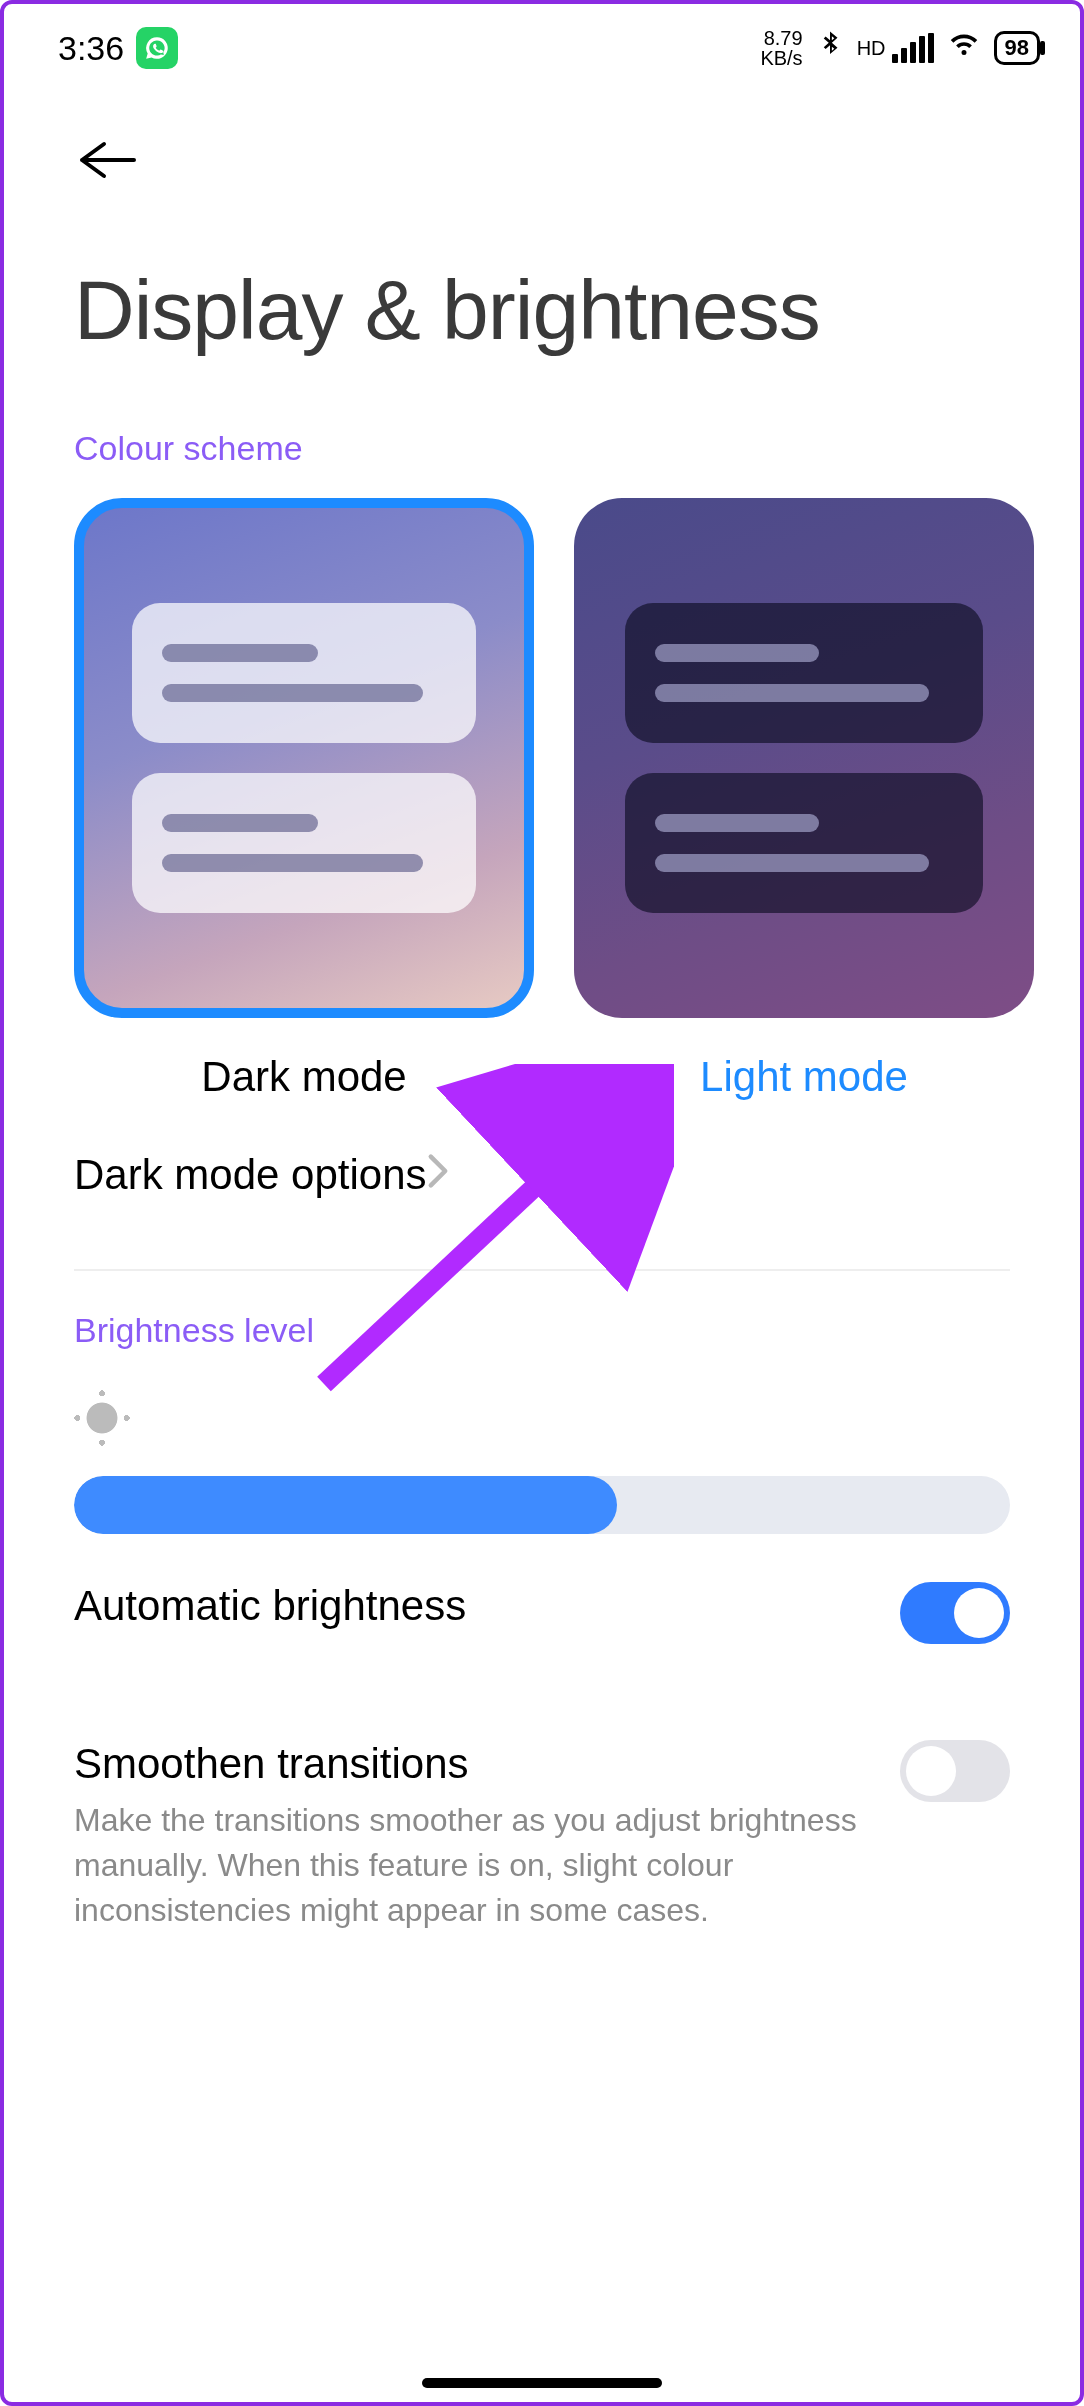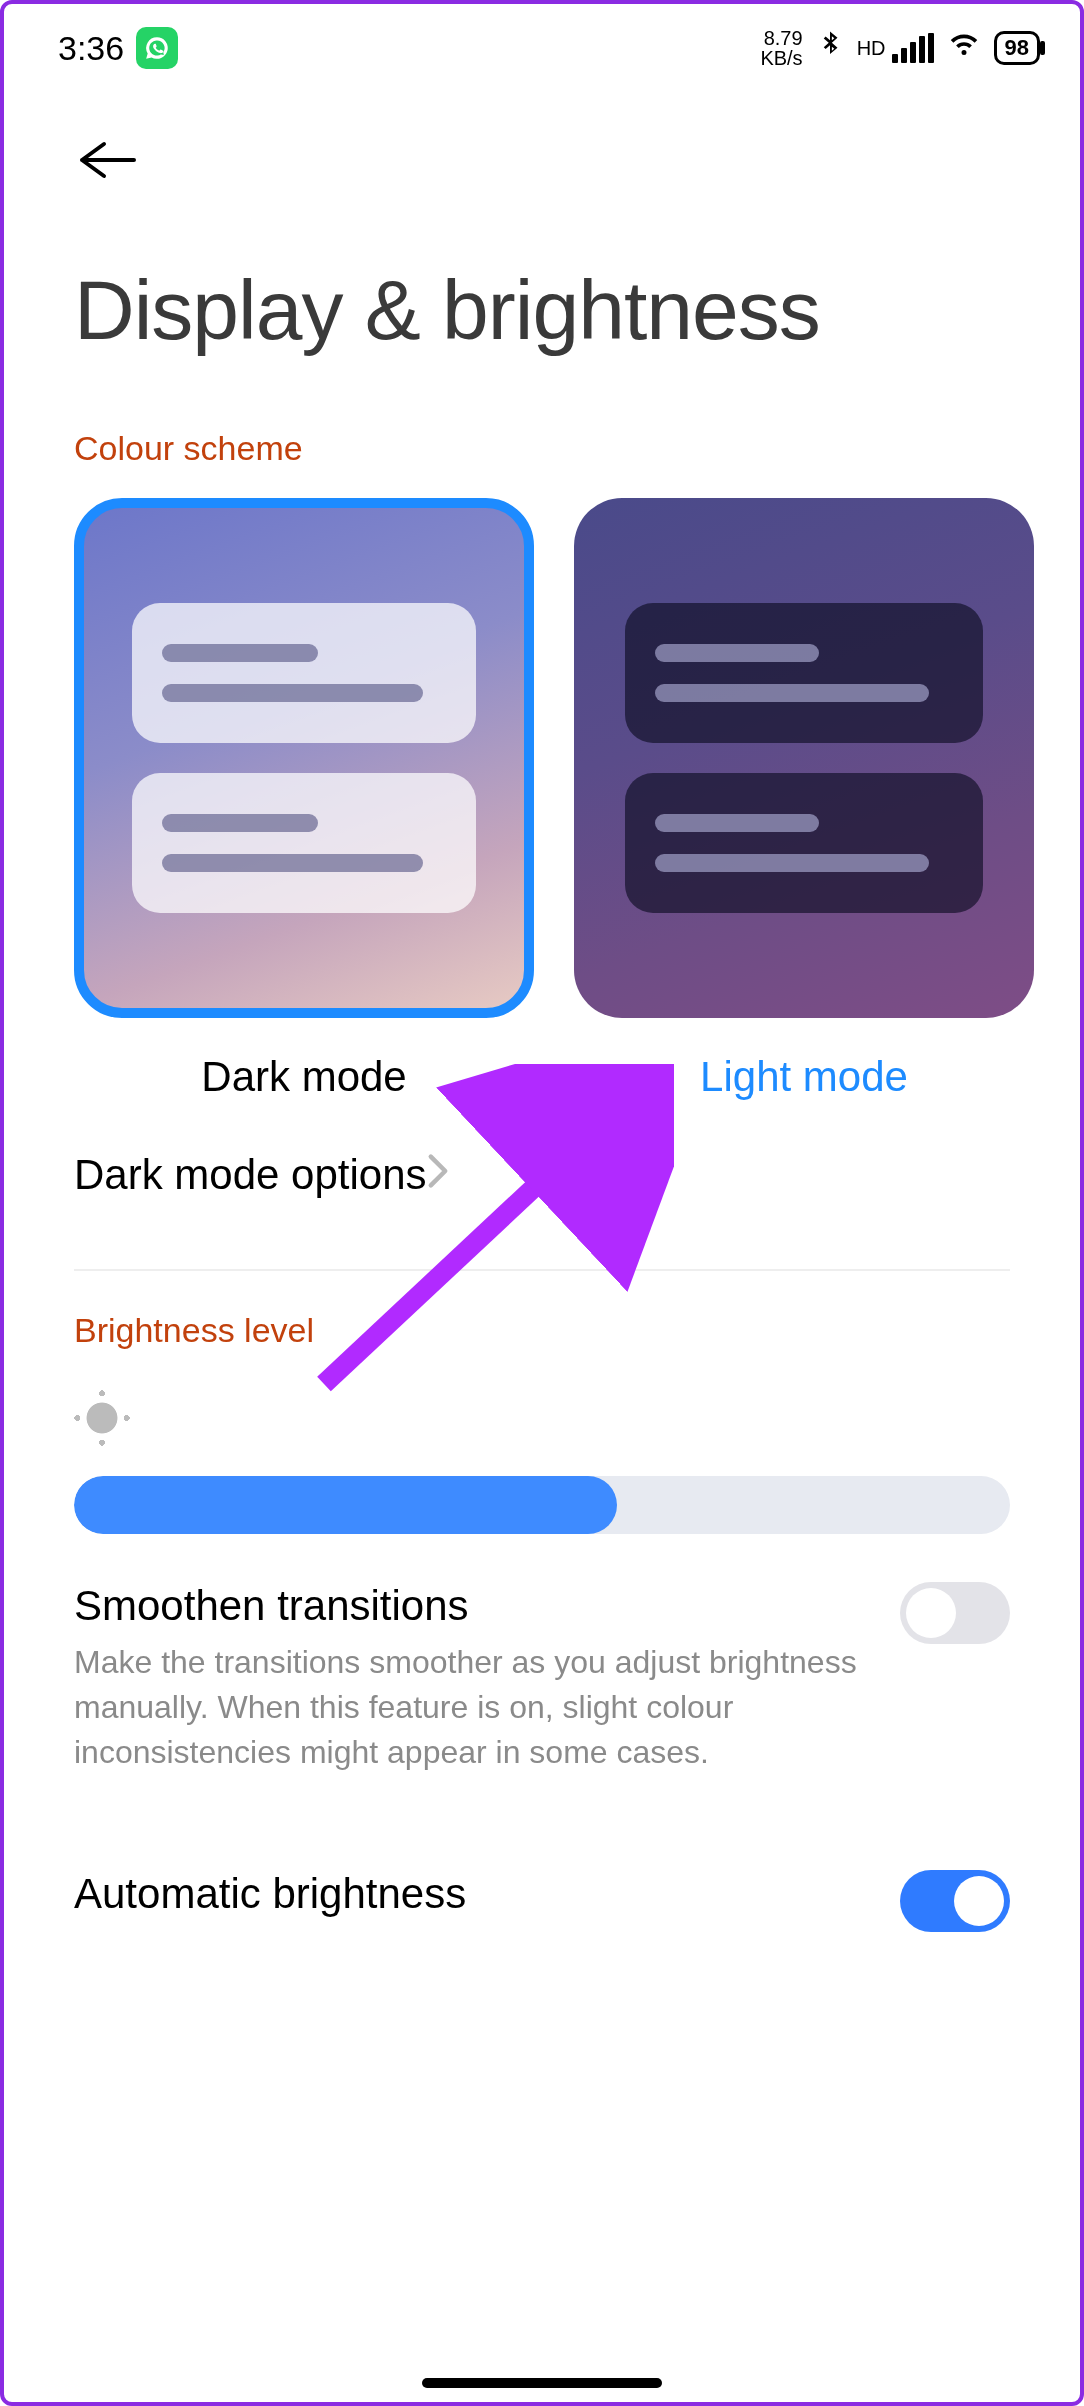--- a/index.html
+++ b/index.html
@@ -69,21 +69,21 @@
     font-weight: 400;
     color: #3a3a3a;
     padding: 70px 70px 30px;
     letter-spacing: -1px;
   }
 
   
   .section { padding: 40px 70px 0; }
   .section-label {
     font-size: 34px;
-    color: #c2410c;
+    color: #8b5cf6;
     font-weight: 400;
     margin-bottom: 30px;
   }
 
   
   .scheme-row { display: flex; gap: 40px; }
   .scheme-card {
     flex: 0 0 460px;
     height: 520px;
     border-radius: 48px;
@@ -316,33 +316,33 @@
 
   <div class="brightness-header">
     <div class="sun-icon"></div>
   </div>
   <div class="slider-track">
     <div class="slider-fill" style="width: 58%;"></div>
   </div>
 
   <div class="toggle-row">
     <div class="label-col">
+      <div class="row-title">Automatic brightness</div>
+    </div>
+    <div class="toggle on">
+      <div class="knob"></div>
+    </div>
+  </div>
+
+  <div class="toggle-row">
+    <div class="label-col">
       <div class="row-title">Smoothen transitions</div>
       <div class="row-sub">Make the transitions smoother as you adjust brightness manually. When this feature is on, slight colour inconsistencies might appear in some cases.</div>
     </div>
     <div class="toggle off">
-      <div class="knob"></div>
-    </div>
-  </div>
-
-  <div class="toggle-row">
-    <div class="label-col">
-      <div class="row-title">Automatic brightness</div>
-    </div>
-    <div class="toggle on">
       <div class="knob"></div>
     </div>
   </div>
 </div>
 
 <svg class="annotation-arrow" style="left:290px; top:1060px;" width="380" height="340" viewBox="0 0 380 340">
   <defs>
     <marker id="ah" viewBox="0 0 20 20" refX="10" refY="10" markerWidth="14" markerHeight="14" orient="auto-start-reverse">
       <path d="M0,0 L20,10 L0,20 z" fill="#b12aff"></path>
     </marker>

